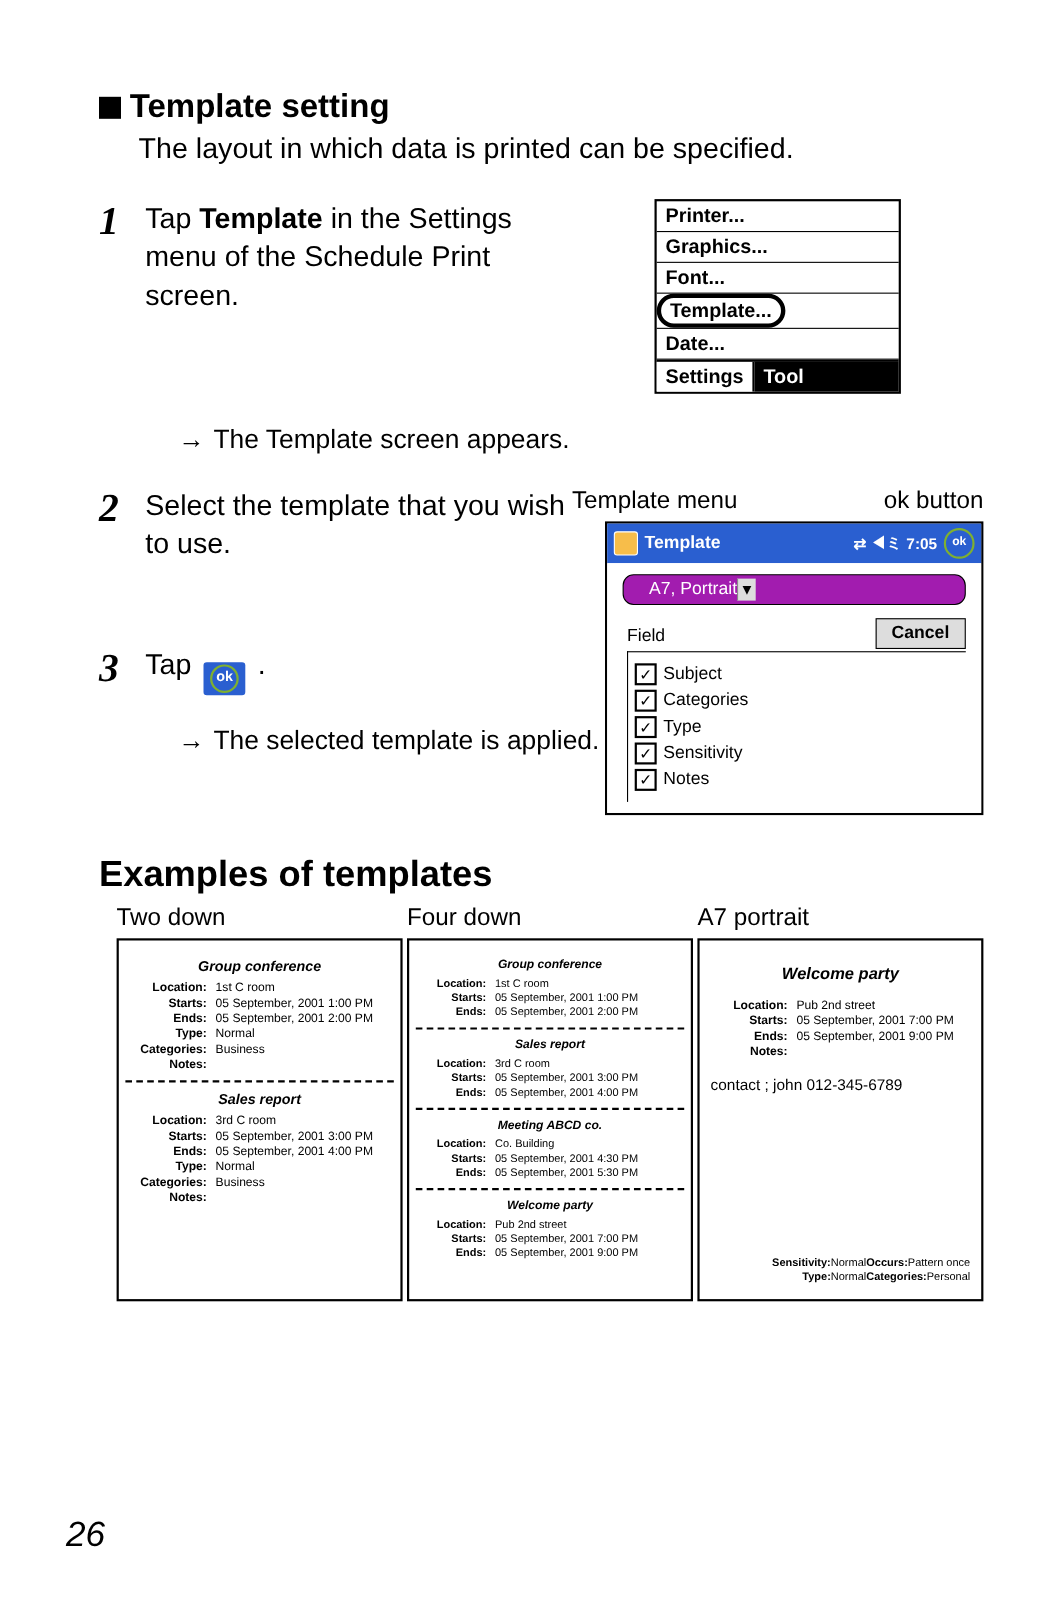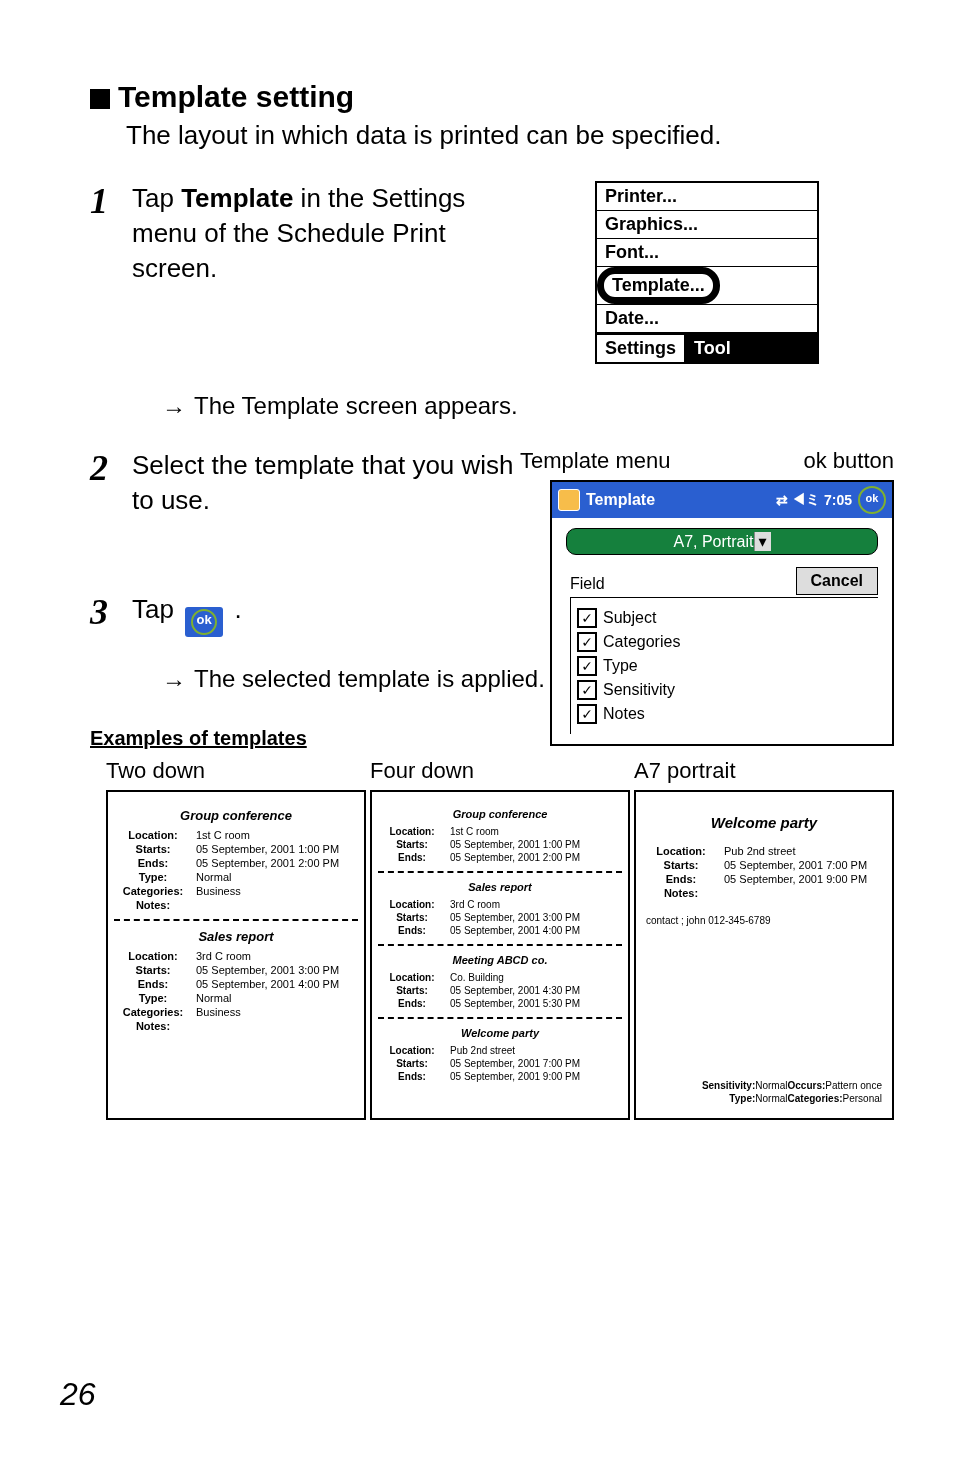--- a/index.html
+++ b/index.html
@@ -83,21 +83,21 @@
     font-size: 18px;
   }
   .menu-item {
     padding: 3px 8px;
     font-weight: bold;
     border-bottom: 1px solid #000;
     position: relative;
   }
   .menu-item:last-child { border-bottom: none; }
   .template-highlight {
-    border: 7px solid #000000;
+    border: 4px solid #000000;
     border-radius: 18px;
     padding: 1px 8px;
     display: inline-block;
     margin-left: -4px;
     background: #fff;
     position: relative;
     z-index: 2;
   }
   .tabs-row {
     display: flex;
@@ -188,27 +188,27 @@
     border: 2px solid #7fb030;
     border-radius: 50%;
     color: #fff;
     font-size: 11px;
     font-weight: bold;
     line-height: 20px;
     text-align: center;
   }
   .ts-body { padding: 10px 14px; background: #fff; }
   .ts-select {
-    background: #15803d;
+    background: #a21caf;
     color: #fff;
     border: 1px solid #000;
-    padding: 3px 6px;
+    padding: 3px 23px;
     border-radius: 10px;
     display: flex;
-    justify-content: center;
+    justify-content: flex-start;
     align-items: center;
   }
   .ts-select .chev {
     background: #ddd;
     color: #000;
     width: 16px;
     text-align: center;
     border-left: 1px solid #888;
   }
   .field-area {
@@ -240,25 +240,24 @@
     border: 2px solid #000;
     display: inline-flex;
     align-items: center;
     justify-content: center;
     font-size: 14px;
     line-height: 1;
   }
 
   
   .examples-title {
-    font-size: 20px;
-    font-weight: bold;
-    margin-top: 31px;
+    font-size: 33px;
+    font-weight: bold;
+    margin-top: 84px;
     margin-bottom: 8px;
-    text-decoration: underline;
   }
   .ex-row {
     display: flex;
     gap: 4px;
     padding-left: 16px;
   }
   .ex-col { flex: 1; }
   .ex-label { font-size: 22px; margin-bottom: 6px; }
   .ex-card {
     border: 2px solid #000;
@@ -275,21 +274,21 @@
     font-style: italic;
     font-size: 13px;
     margin: 4px 0 6px;
   }
   .ev-row {
     display: flex;
     margin: 2px 0;
   }
   .ev-key {
     width: 70px;
-    text-align: center;
+    text-align: right;
     font-weight: bold;
     padding-right: 8px;
   }
   .ev-val {
     flex: 1;
   }
   .divider {
     border-top: 2px dashed #000;
     margin: 8px -4px;
   }
@@ -562,21 +561,21 @@
             <div class="ev-val">05 September, 2001 7:00 PM</div>
           </div>
         <div class="ev-row">
             <div class="ev-key">Ends:</div>
             <div class="ev-val">05 September, 2001 9:00 PM</div>
           </div>
         <div class="ev-row">
             <div class="ev-key">Notes:</div>
             <div class="ev-val"></div>
           </div>
-        <div style="font-size:10px;margin-top:16px;">contact ; john  012-345-6789</div>
+        <div style="font-size:14px;margin-top:16px;">contact ; john  012-345-6789</div>
 
         <div class="col3-bottom">
           <div class="brow">
             <span><b>Sensitivity:</b><span>Normal</span></span>
             <span><b>Occurs:</b><span>Pattern once</span></span>
           </div>
           <div class="brow">
             <span><b>Type:</b><span>Normal</span></span>
             <span><b>Categories:</b><span>Personal</span></span>
           </div>

